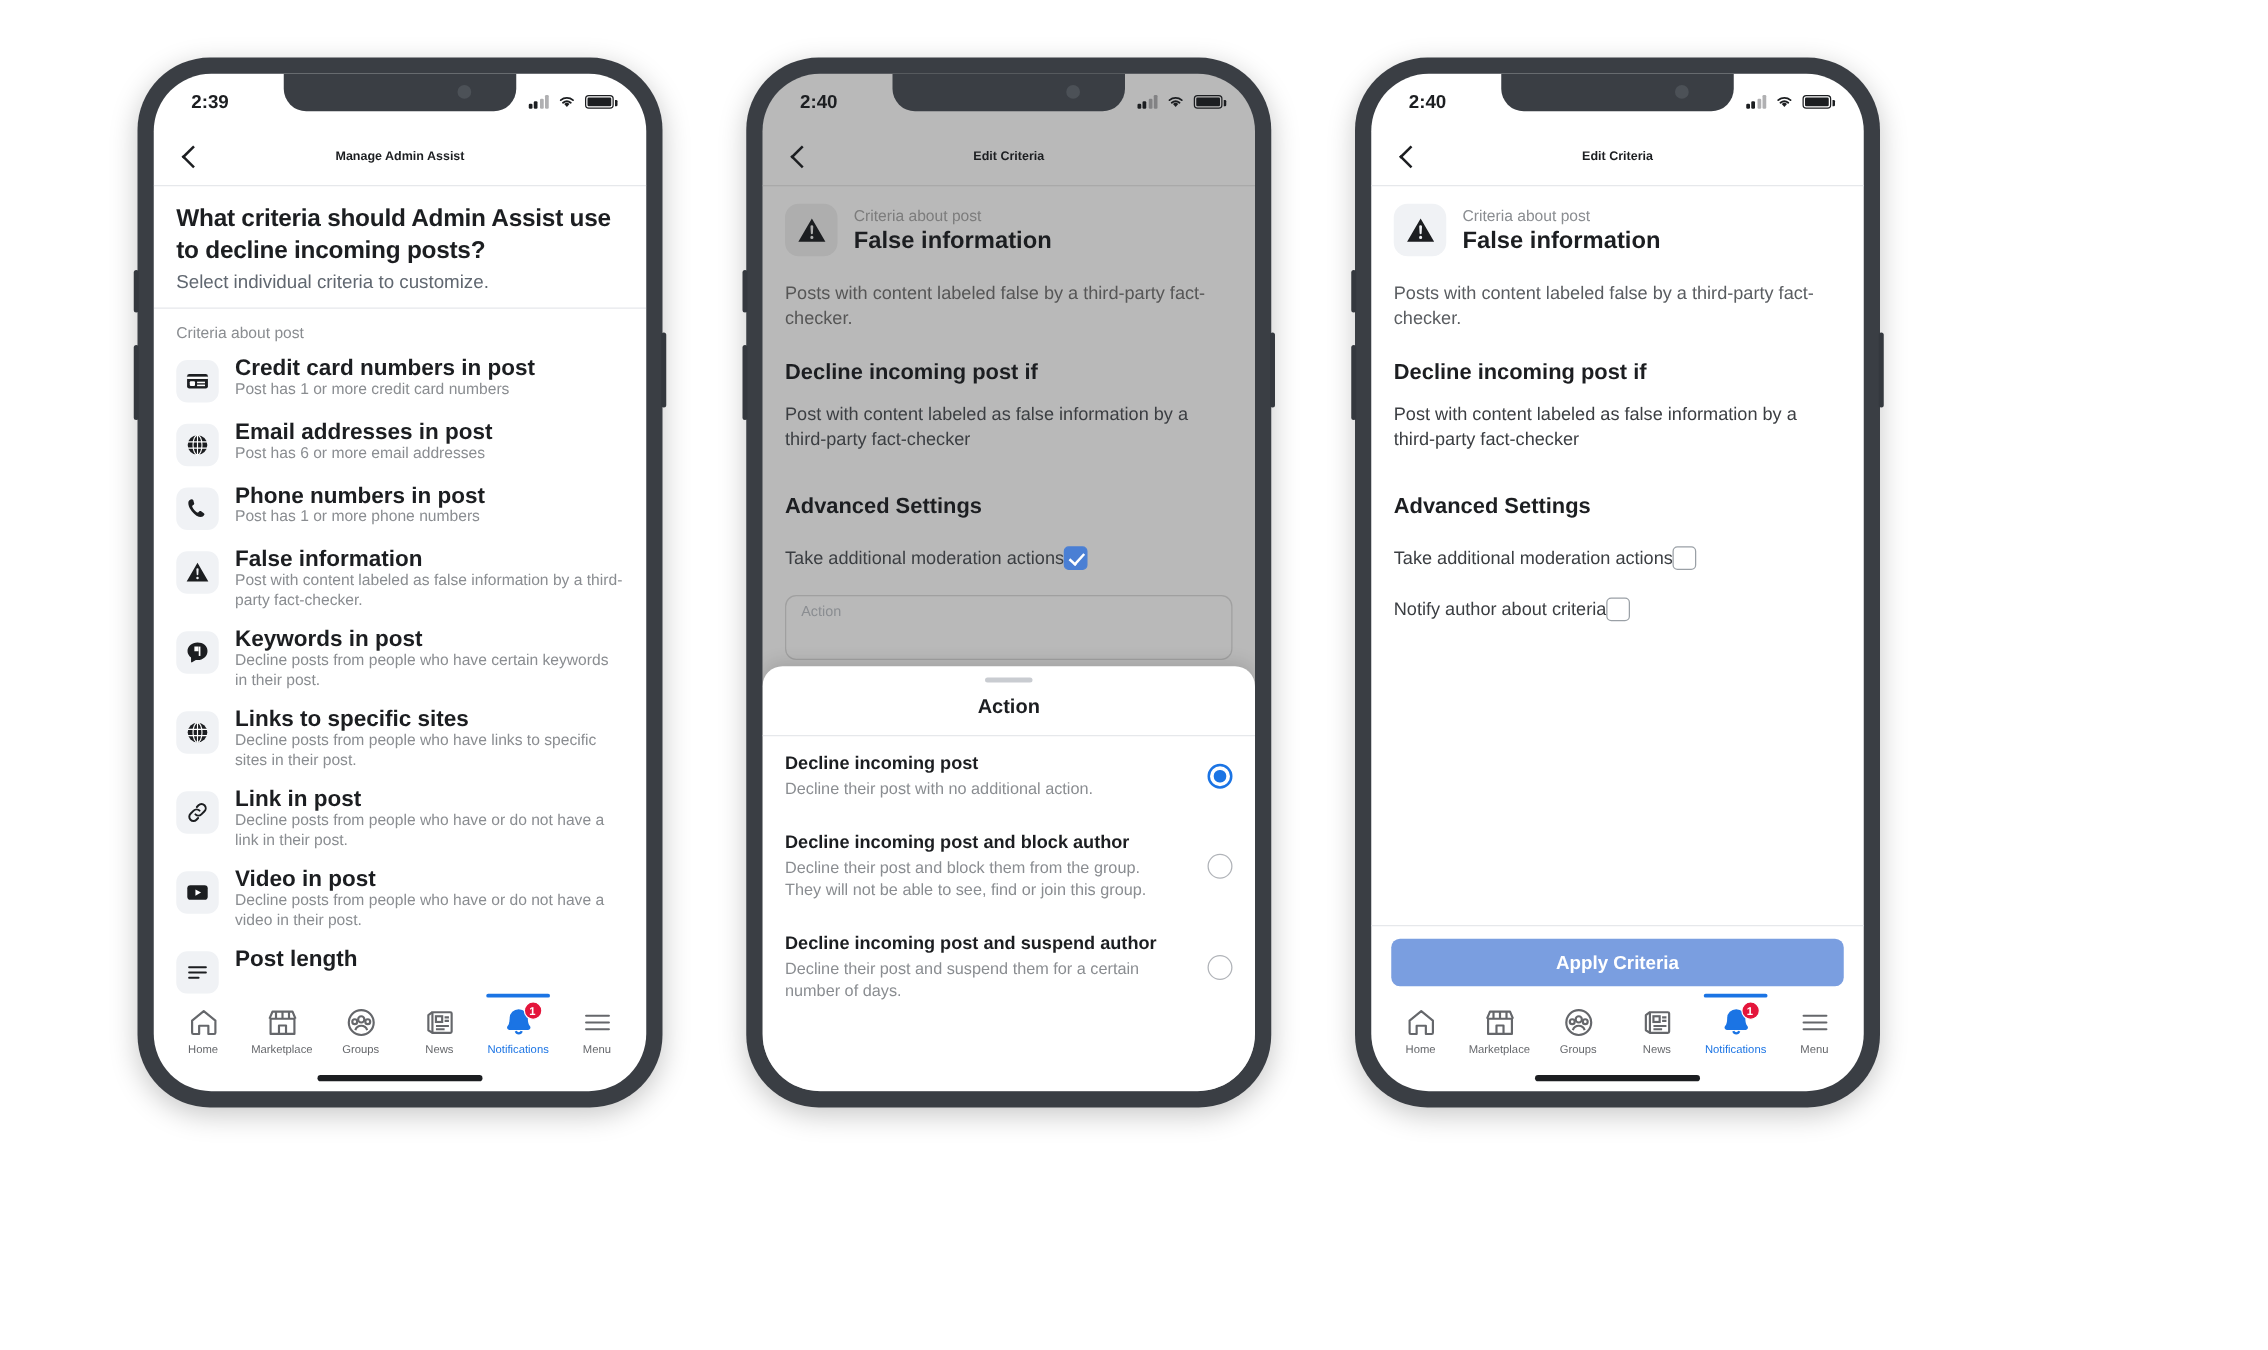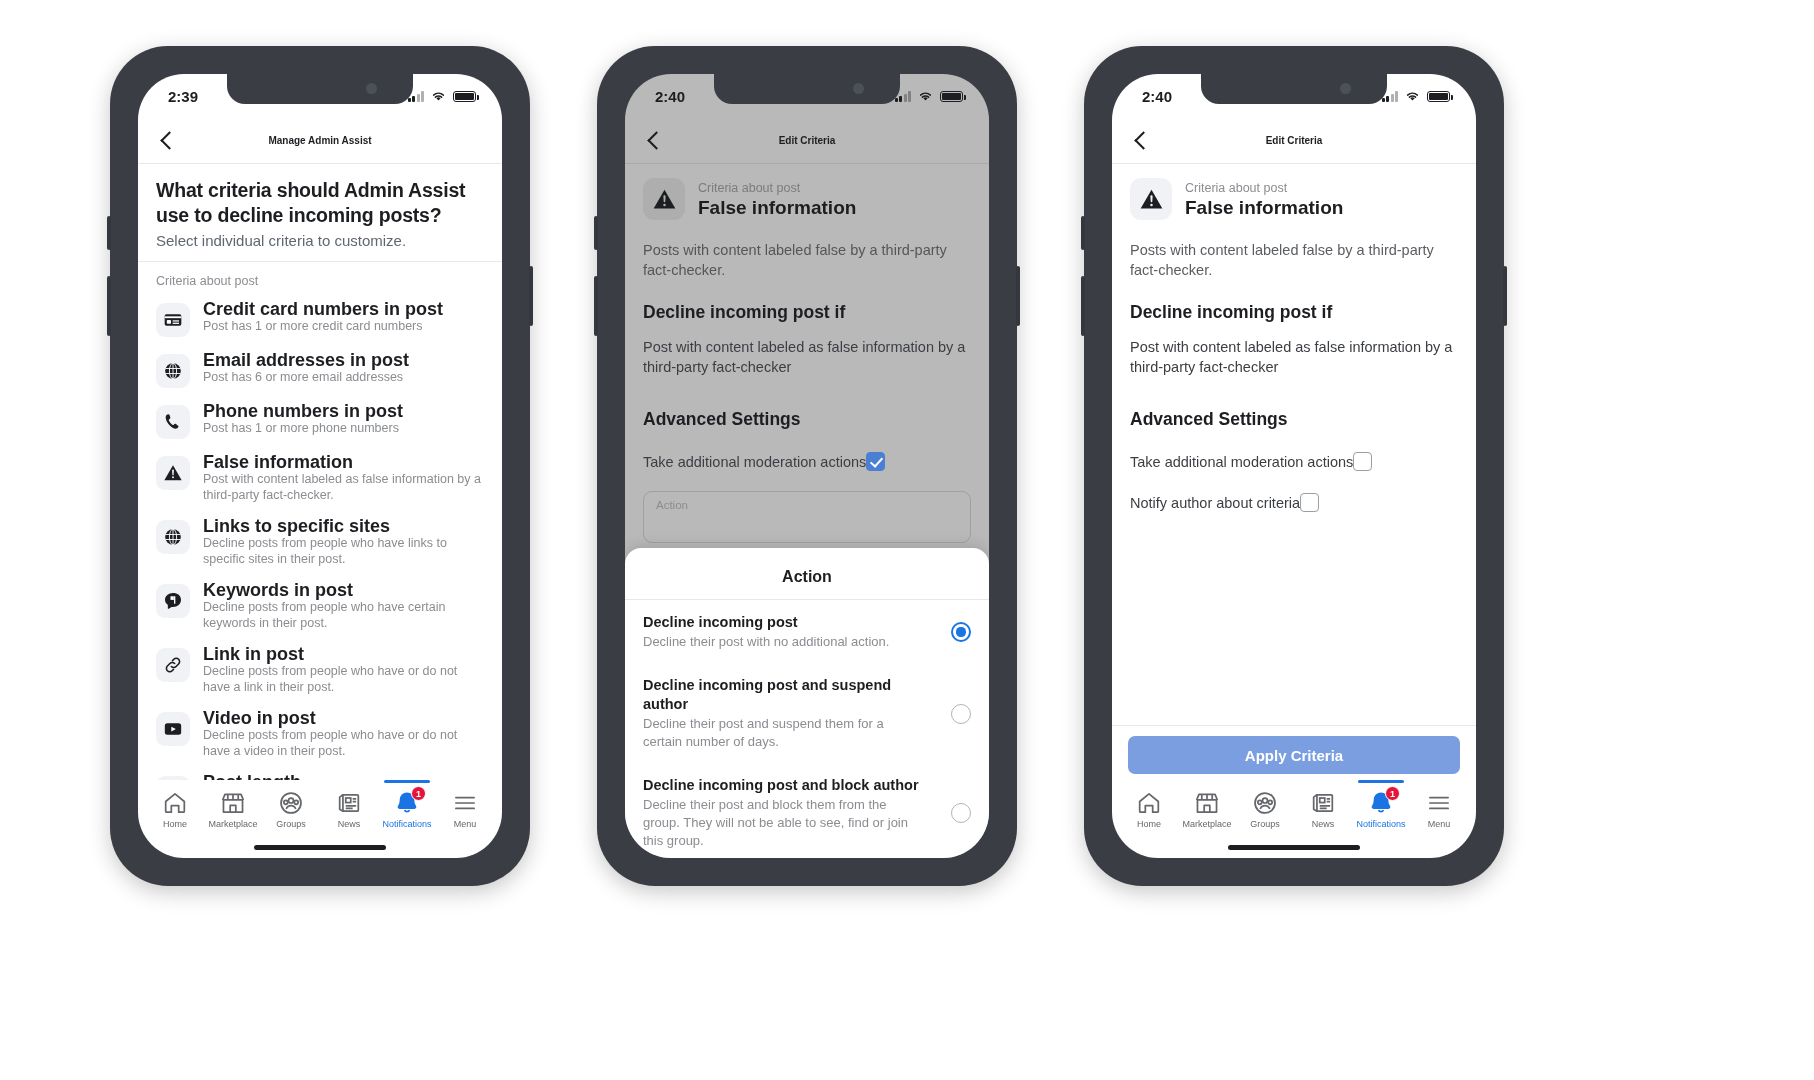--- a/index.html
+++ b/index.html
@@ -10,21 +10,21 @@
     overflow: hidden;
   }
   .stage { position: relative; width: 1814px; height: 1080px; }
 
   
   .phone {
     position: absolute;
     width: 420px; height: 840px;
     background: #3a3e44;
     border-radius: 58px;
-    padding: 28px;
+    padding: 13px;
     box-shadow: 0 6px 22px rgba(0,0,0,.22);
   }
   .phone::before { 
     content:""; position:absolute; left:-3px; top:170px; width:4px; height:34px;
     background:#34383e; border-radius:3px;
   }
   .phone::after {
     content:""; position:absolute; left:-3px; top:230px; width:4px; height:60px;
     background:#34383e; border-radius:3px;
   }
@@ -331,45 +331,45 @@
                 </svg>
               </div>
               <div class="crit-txt">
                 <div class="crit-title">False information</div>
                 <div class="crit-desc">Post with content labeled as false information by a third-party fact-checker.</div>
               </div>
             </div>
             <div class="crit">
               <div class="crit-ico">
                 <svg viewBox="0 0 24 24">
+                  <path d="M12 2.4c-5.4 0-9.6 3.6-9.6 8.1 0 2.5 1.3 4.7 3.4 6.2v4.2c0 .5.5.8 1 .5l3.6-2.3c.5.1 1.1.1 1.6.1 5.4 0 9.6-3.6 9.6-8.7S17.4 2.4 12 2.4Z" fill="#1c1e21"></path>
+                  <rect x="13.2" y="6.3" width="1.6" height="9" fill="#fff"></rect>
+                  <path d="M9 6.3h4v4.4H9z" fill="#fff"></path>
+                </svg>
+              </div>
+              <div class="crit-txt">
+                <div class="crit-title">Keywords in post</div>
+                <div class="crit-desc">Decline posts from people who have certain keywords in their post.</div>
+              </div>
+            </div>
+            <div class="crit">
+              <div class="crit-ico">
+                <svg viewBox="0 0 24 24">
                   <circle cx="12" cy="12" r="9.4" fill="#1c1e21"></circle>
                   <g stroke="#fff" stroke-width="1.1" fill="none">
                     <ellipse cx="12" cy="12" rx="4.3" ry="9.4"></ellipse>
                     <line x1="2.8" y1="9" x2="21.2" y2="9"></line>
                     <line x1="2.8" y1="15" x2="21.2" y2="15"></line>
                     <line x1="12" y1="2.6" x2="12" y2="21.4"></line>
                   </g>
                 </svg>
               </div>
               <div class="crit-txt">
                 <div class="crit-title">Links to specific sites</div>
                 <div class="crit-desc">Decline posts from people who have links to specific sites in their post.</div>
-              </div>
-            </div>
-            <div class="crit">
-              <div class="crit-ico">
-                <svg viewBox="0 0 24 24">
-                  <path d="M12 2.4c-5.4 0-9.6 3.6-9.6 8.1 0 2.5 1.3 4.7 3.4 6.2v4.2c0 .5.5.8 1 .5l3.6-2.3c.5.1 1.1.1 1.6.1 5.4 0 9.6-3.6 9.6-8.7S17.4 2.4 12 2.4Z" fill="#1c1e21"></path>
-                  <rect x="13.2" y="6.3" width="1.6" height="9" fill="#fff"></rect>
-                  <path d="M9 6.3h4v4.4H9z" fill="#fff"></path>
-                </svg>
-              </div>
-              <div class="crit-txt">
-                <div class="crit-title">Keywords in post</div>
-                <div class="crit-desc">Decline posts from people who have certain keywords in their post.</div>
               </div>
             </div>
             <div class="crit">
               <div class="crit-ico">
                 <svg viewBox="0 0 24 24">
                   <g fill="none" stroke="#1c1e21" stroke-width="1.9" stroke-linecap="round">
                     <path d="M10 13.8a4 4 0 0 0 5.7 0l3-3a4 4 0 1 0-5.7-5.7l-1.6 1.6"></path>
                     <path d="M14 10.2a4 4 0 0 0-5.7 0l-3 3a4 4 0 1 0 5.7 5.7l1.6-1.6"></path>
                   </g>
                 </svg>
@@ -528,29 +528,29 @@
         <div class="opt-list" id="opt-list">
             <div class="opt">
               <div class="opt-txt">
                 <div class="opt-title">Decline incoming post</div>
                 <div class="opt-desc">Decline their post with no additional action.</div>
               </div>
               <div class="radio sel"></div>
             </div>
             <div class="opt">
               <div class="opt-txt">
+                <div class="opt-title">Decline incoming post and block author</div>
+                <div class="opt-desc">Decline their post and block them from the group. They will not be able to see, find or join this group.</div>
+              </div>
+              <div class="radio"></div>
+            </div>
+            <div class="opt">
+              <div class="opt-txt">
                 <div class="opt-title">Decline incoming post and suspend author</div>
                 <div class="opt-desc">Decline their post and suspend them for a certain number of days.</div>
-              </div>
-              <div class="radio"></div>
-            </div>
-            <div class="opt">
-              <div class="opt-txt">
-                <div class="opt-title">Decline incoming post and block author</div>
-                <div class="opt-desc">Decline their post and block them from the group. They will not be able to see, find or join this group.</div>
               </div>
               <div class="radio"></div>
             </div>
           </div>
       </div>
 
       <div class="homebar">
           <i></i>
         </div>
     </div>

